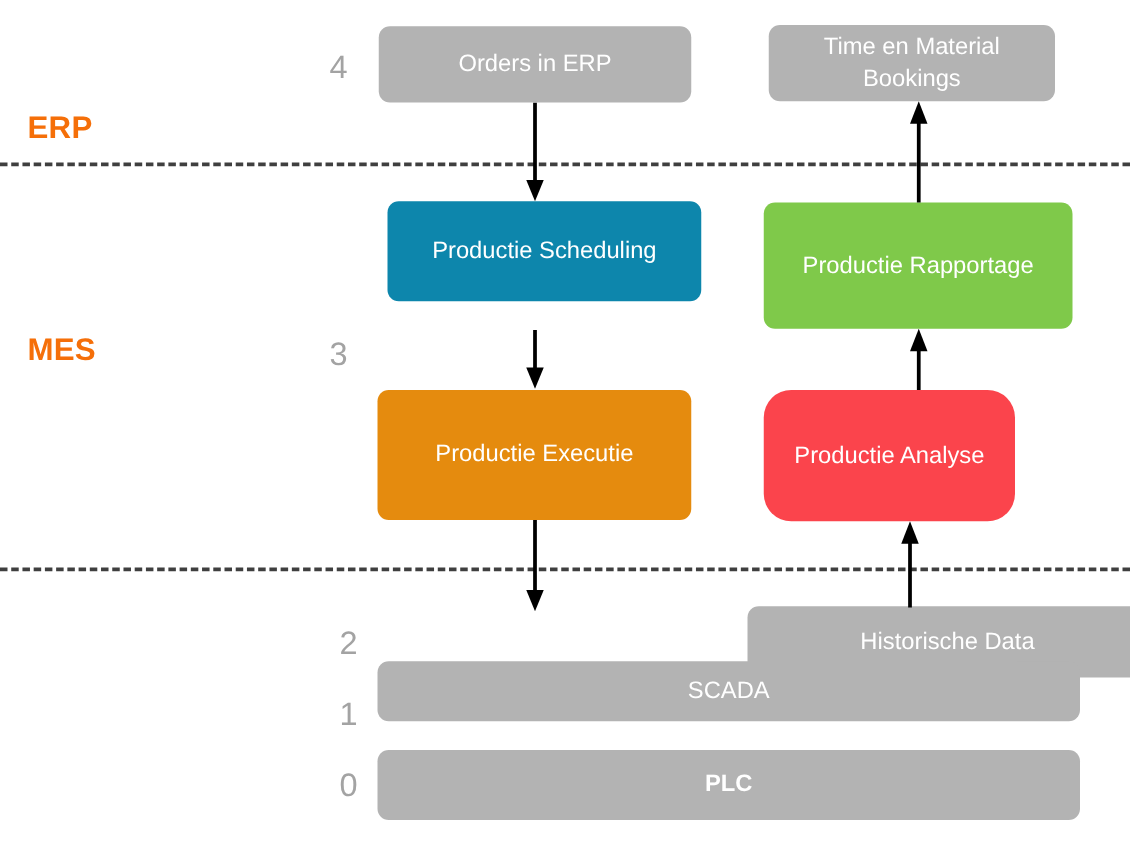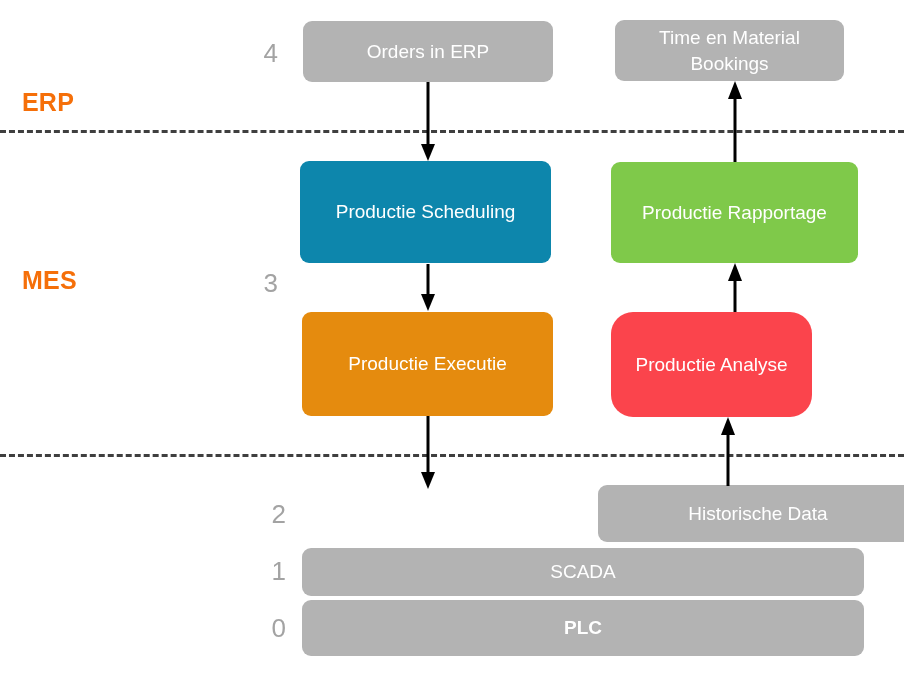--- a/index.html
+++ b/index.html
@@ -72,27 +72,27 @@
     box-sizing: border-box;
   }
   .box-gray  { background: #b3b3b3; }
   .box-blue  { background: #0d86ac; }
   .box-orange{ background: #e58b0e; }
   .box-green { background: #7fc94a; }
   .box-red   { background: #fb444c; }
 
   #box-orders-in-erp       { left: 303px; top: 21px;  width: 250px; height: 61px;  }
   #box-time-material       { left: 615px; top: 20px;  width: 229px; height: 61px;  }
-  #box-productie-scheduling{ left: 300px; top: 161px; width: 251px; height: 102px; }
+  #box-productie-scheduling{ left: 310px; top: 161px; width: 251px; height: 80px; }
   #box-productie-rapportage{ left: 611px; top: 162px; width: 247px; height: 101px; }
   #box-productie-executie  { left: 302px; top: 312px; width: 251px; height: 104px; }
   #box-productie-analyse   { left: 611px; top: 312px; width: 201px; height: 105px; border-radius: 22px; }
   #box-werk-instructies    { left: 302px; top: 485px; width: 290px; height: 57px;  }
   #box-historische-data    { left: 598px; top: 485px; width: 320px; height: 57px;  }
-  #box-scada               { left: 302px; top: 548px; width: 562px; height: 48px;  }
+  #box-scada               { left: 302px; top: 529px; width: 562px; height: 48px;  }
   #box-plc                 { left: 302px; top: 600px; width: 562px; height: 56px; font-weight: bold;  }
 
   
   .arrow {
     position: absolute;
   }
   .arrow svg { display: block; }
 </style>
 </head>
 <body>

